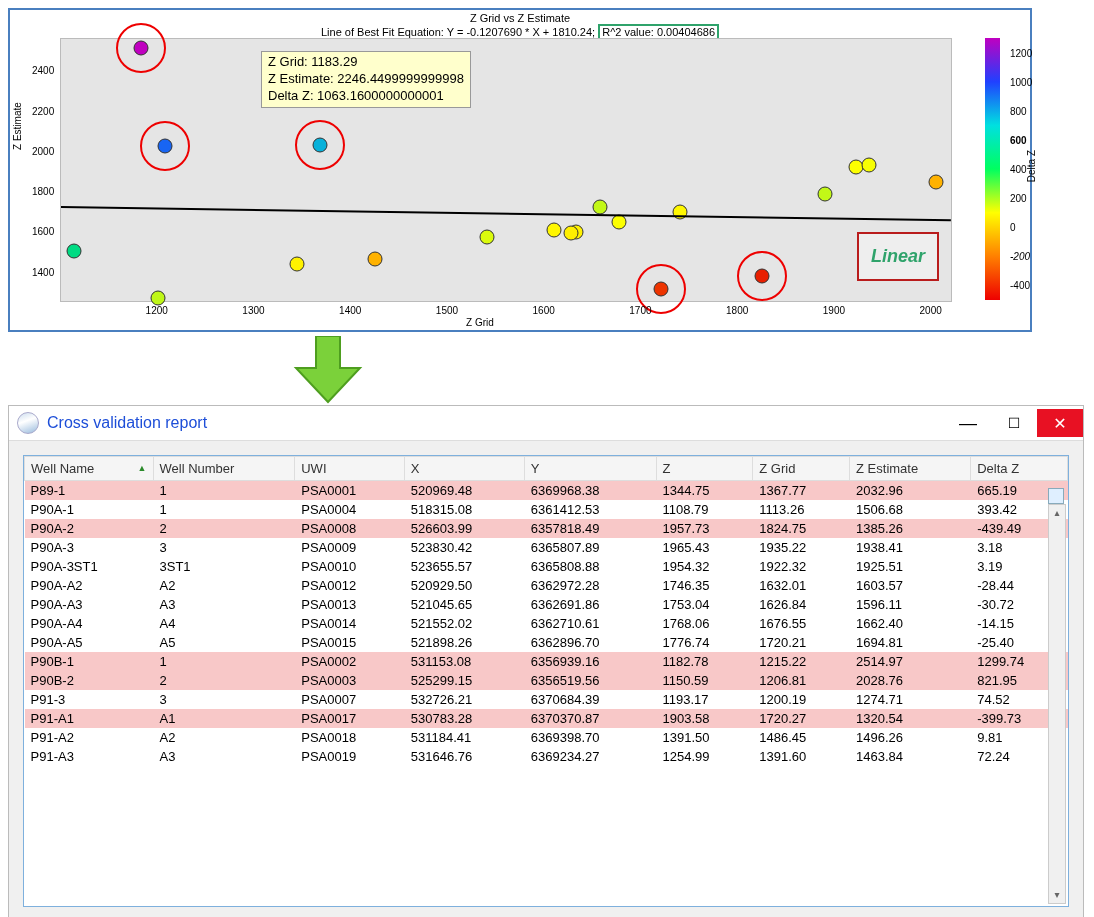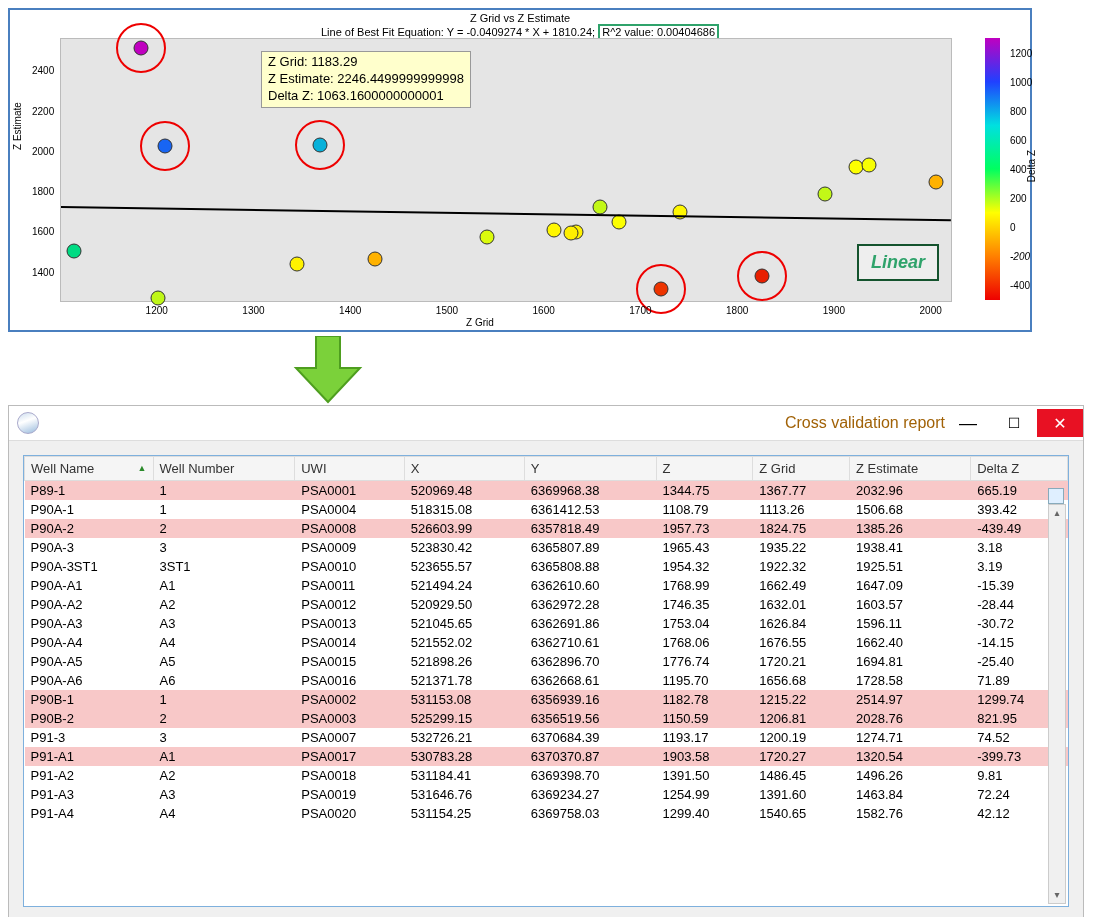--- a/index.html
+++ b/index.html
@@ -97,22 +97,22 @@
   background: #ffffcc;
   border: 1px solid #999;
   padding: 2px 6px;
   font-size: 13px;
   line-height: 1.3;
 }
 .linear-box {
   position: absolute;
   right: 12px;
   bottom: 20px;
-  border: 2px solid #14532d;
-  padding: 6px 12px;
+  border: 2px solid #b91c1c;
+  padding: 12px 12px;
   color: #2fa36b;
   font-style: italic;
   font-size: 18px;
   font-weight: bold;
   background: #eee;
 }
 .colorbar {
   position: absolute;
   right: 30px;
   top: 28px;
@@ -155,23 +155,23 @@
 .win-icon {
   width: 20px;
   height: 20px;
   margin: 0 8px;
   border-radius: 50%;
   background: linear-gradient(160deg, #cde 0%, #fff 40%, #9bd 100%);
   border: 1px solid #aac;
 }
 .win-title {
   flex: 1;
-  text-align: right;
+  text-align: left;
   font-size: 16px;
-  color: #a16207;
+  color: #1d4ed8;
 }
 .win-controls {
   display: flex;
 }
 .wbtn {
   width: 46px;
   height: 28px;
   display: flex;
   align-items: center;
   justify-content: center;
@@ -250,21 +250,21 @@
 </style>
 </head>
 <body>
 
 
 
 
 <div class="chart-container">
   <div class="chart-title">Z Grid vs Z Estimate</div>
   <div class="chart-subtitle">
-    <span>Line of Best Fit Equation: Y =  -0.0409274 * X  + 1810.24; </span><span class="r2box">R^2 value: 0.00404686</span>
+    <span>Line of Best Fit Equation: Y =  -0.1207690 * X  + 1810.24; </span><span class="r2box">R^2 value: 0.00404686</span>
   </div>
   <div class="ylabel">Z Estimate</div>
   <div class="xlabel">Z Grid</div>
   <div class="plot-area" id="plot">
     <div class="tooltip">
       <div>Z Grid: 1183.29</div>
       <div>Z Estimate: 2246.4499999999998</div>
       <div>Delta Z: 1063.1600000000001</div>
     </div>
     <div class="linear-box">Linear</div>
@@ -312,21 +312,21 @@
     <div class="xtick" style="left: 533.696px;">1600</div>
     <div class="xtick" style="left: 630.435px;">1700</div>
     <div class="xtick" style="left: 727.174px;">1800</div>
     <div class="xtick" style="left: 823.913px; margin-top: 13px;">1900</div>
     <div class="xtick" style="left: 920.652px;">2000</div>
     <div class="cb-tick" style="top: 275.444px; right: -18px;">-400</div>
     <div class="cb-tick" style="top: 246.333px; right: -18px; font-style: italic;">-200</div>
     <div class="cb-tick" style="top: 217.222px; right: -18px;">0</div>
     <div class="cb-tick" style="top: 188.111px; right: -18px;">200</div>
     <div class="cb-tick" style="top: 159px; right: -18px;">400</div>
-    <div class="cb-tick" style="top: 129.889px; right: -18px;">600</div>
+    <div class="cb-tick" style="top: 129.889px; right: -18px; font-weight: bold;">600</div>
     <div class="cb-tick" style="top: 100.778px; right: -18px;">800</div>
     <div class="cb-tick" style="top: 71.6667px; right: -18px;">1000</div>
     <div class="cb-tick" style="top: 42.5556px; right: -18px;">1200</div>
   </div>
 
 
 <svg class="arrow" width="80" height="70">
   <polygon points="28,0 52,0 52,32 72,32 40,66 8,32 28,32" fill="#7bd13a" stroke="#4e9e1f" stroke-width="2"></polygon>
 </svg>
 
@@ -412,31 +412,20 @@
             <td>3ST1</td>
             <td>PSA0010</td>
             <td>523655.57</td>
             <td>6365808.88</td>
             <td>1954.32</td>
             <td>1922.32</td>
             <td>1925.51</td>
             <td>3.19</td>
           </tr>
           <tr>
-            <td>P90A-A1</td>
-            <td>A1</td>
-            <td>PSA0011</td>
-            <td>521494.24</td>
-            <td>6362610.60</td>
-            <td>1768.99</td>
-            <td>1662.49</td>
-            <td>1647.09</td>
-            <td>-15.39</td>
-          </tr>
-          <tr>
             <td>P90A-A2</td>
             <td>A2</td>
             <td>PSA0012</td>
             <td>520929.50</td>
             <td>6362972.28</td>
             <td>1746.35</td>
             <td>1632.01</td>
             <td>1603.57</td>
             <td>-28.44</td>
           </tr>
@@ -465,31 +454,20 @@
           <tr>
             <td>P90A-A5</td>
             <td>A5</td>
             <td>PSA0015</td>
             <td>521898.26</td>
             <td>6362896.70</td>
             <td>1776.74</td>
             <td>1720.21</td>
             <td>1694.81</td>
             <td>-25.40</td>
-          </tr>
-          <tr>
-            <td>P90A-A6</td>
-            <td>A6</td>
-            <td>PSA0016</td>
-            <td>521371.78</td>
-            <td>6362668.61</td>
-            <td>1195.70</td>
-            <td>1656.68</td>
-            <td>1728.58</td>
-            <td>71.89</td>
           </tr>
           <tr class="hl">
             <td>P90B-1</td>
             <td>1</td>
             <td>PSA0002</td>
             <td>531153.08</td>
             <td>6356939.16</td>
             <td>1182.78</td>
             <td>1215.22</td>
             <td>2514.97</td>
@@ -543,31 +521,20 @@
             <td>P91-A3</td>
             <td>A3</td>
             <td>PSA0019</td>
             <td>531646.76</td>
             <td>6369234.27</td>
             <td>1254.99</td>
             <td>1391.60</td>
             <td>1463.84</td>
             <td>72.24</td>
           </tr>
-          <tr>
-            <td>P91-A4</td>
-            <td>A4</td>
-            <td>PSA0020</td>
-            <td>531154.25</td>
-            <td>6369758.03</td>
-            <td>1299.40</td>
-            <td>1540.65</td>
-            <td>1582.76</td>
-            <td>42.12</td>
-          </tr>
         </tbody>
     </table>
   </div>
 
 </div>
 
 
 
 
 </body></html>

